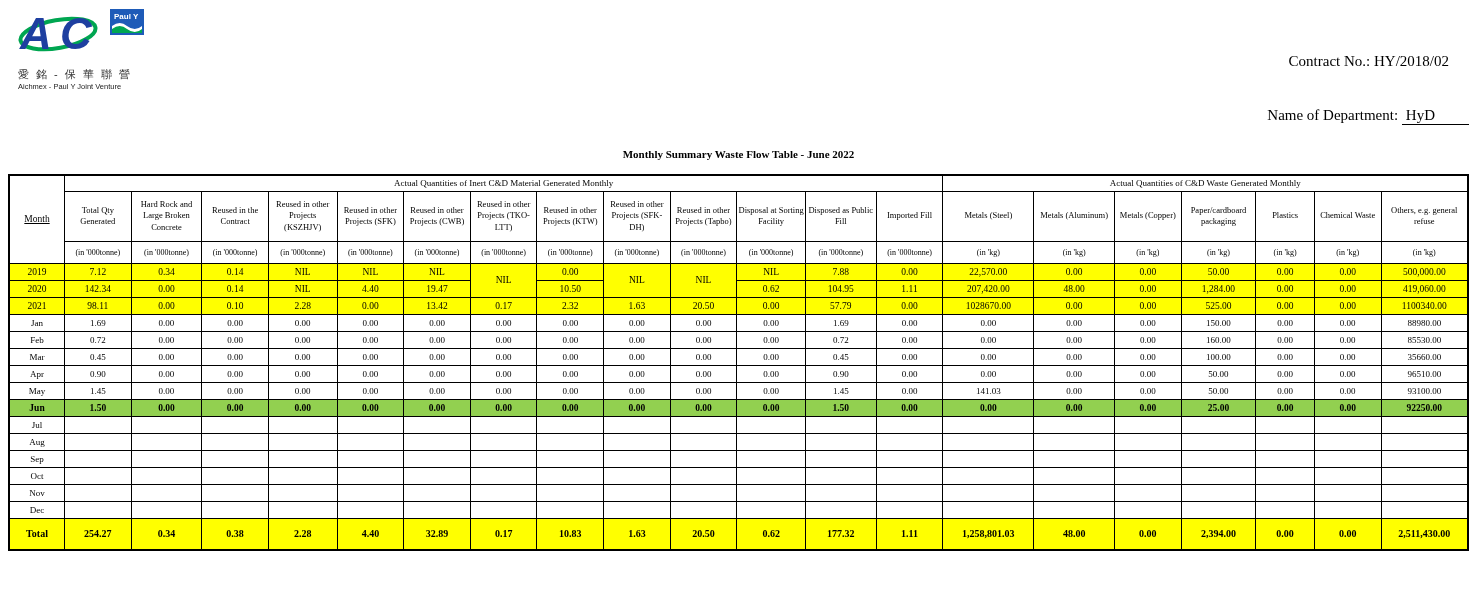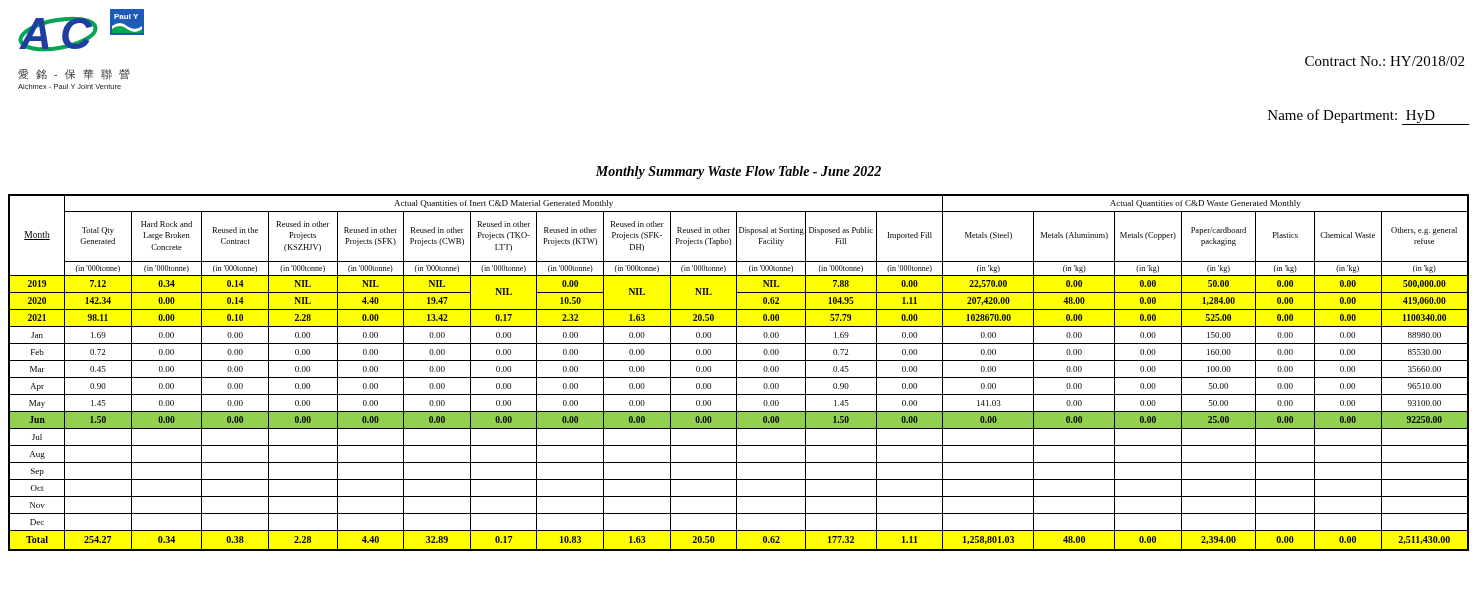--- a/index.html
+++ b/index.html
@@ -10,26 +10,26 @@
     color: #000;
     overflow: hidden;
   }
   .page { position: relative; width: 1477px; height: 595px; padding: 8px 8px 0 8px; }
 
   
   .top { display: flex; justify-content: space-between; align-items: flex-start; }
   .logo-block { margin-left: 10px; }
   .logo-cn { font-size: 11px; letter-spacing: 2px; color: #333; margin-top: 7px; font-family: "Liberation Sans", sans-serif; }
   .logo-en { font-size: 7.5px; color: #222; font-family: "Liberation Sans", sans-serif; }
-  .contract-block { text-align: right; font-size: 15px; line-height: 1.5; margin-top: 42px; margin-right: 4px; }
+  .contract-block { text-align: right; font-size: 15px; line-height: 1.5; margin-top: 42px; margin-right: 20px; }
 
   .dept-line { margin: 16px 0 0 4px; font-size: 15px; text-align: right; }
   .dept-value { border-bottom: 1px solid #000; padding: 0 34px 1px 4px; }
 
-  .title { text-align: center; font-size: 14px; font-weight: bold; margin-top: 40px; font-style: italic; }
+  .title { text-align: center; font-size: 11px; font-weight: bold; margin-top: 24px; }
 
   
   table#wft {
     margin-top: 14px;
     border-collapse: collapse;
     table-layout: fixed;
     width: 1461px;
     border: 2px solid #000;
     font-family: "Liberation Serif", serif;
   }
@@ -37,25 +37,25 @@
     border: 1px solid #000;
     text-align: center;
     vertical-align: middle;
     padding: 0 1px;
     overflow: hidden;
     font-weight: normal;
   }
   .group-head { font-size: 9px; height: 16px; }
   .month-head { font-size: 9.5px; text-decoration: underline; }
   .col-head   { font-size: 8.5px; height: 50px; line-height: 1.3; }
-  .unit-head  { font-size: 8px;   height: 14px; }
+  .unit-head  { font-size: 8px;   height: 22px; }
   #wft tbody td { font-size: 9px; height: 17px; }
-  #wft tr.row-year td  { background: #ffff00; font-weight: bold; font-size: 9.5px; }
+  #wft tr.row-year td  { background: #ffff00; font-weight: normal; font-size: 9.5px; }
   #wft tr.row-current td { background: #92d050; font-weight: bold; font-size: 9.5px; }
-  #wft tr.row-total td { background: #ffff00; font-weight: bold; font-size: 10px; height: 20px; }
+  #wft tr.row-total td { background: #ffff00; font-weight: bold; font-size: 10px; height: 32px; }
 </style>
 </head>
 <body>
 
 <div class="page">
 
   <div class="top">
     <div class="logo-block">
       <svg width="128" height="48" viewBox="0 0 128 48">
         <ellipse cx="40" cy="26" rx="38" ry="14" fill="none" stroke="#00a651" stroke-width="4" transform="rotate(-10 40 26)"></ellipse>

